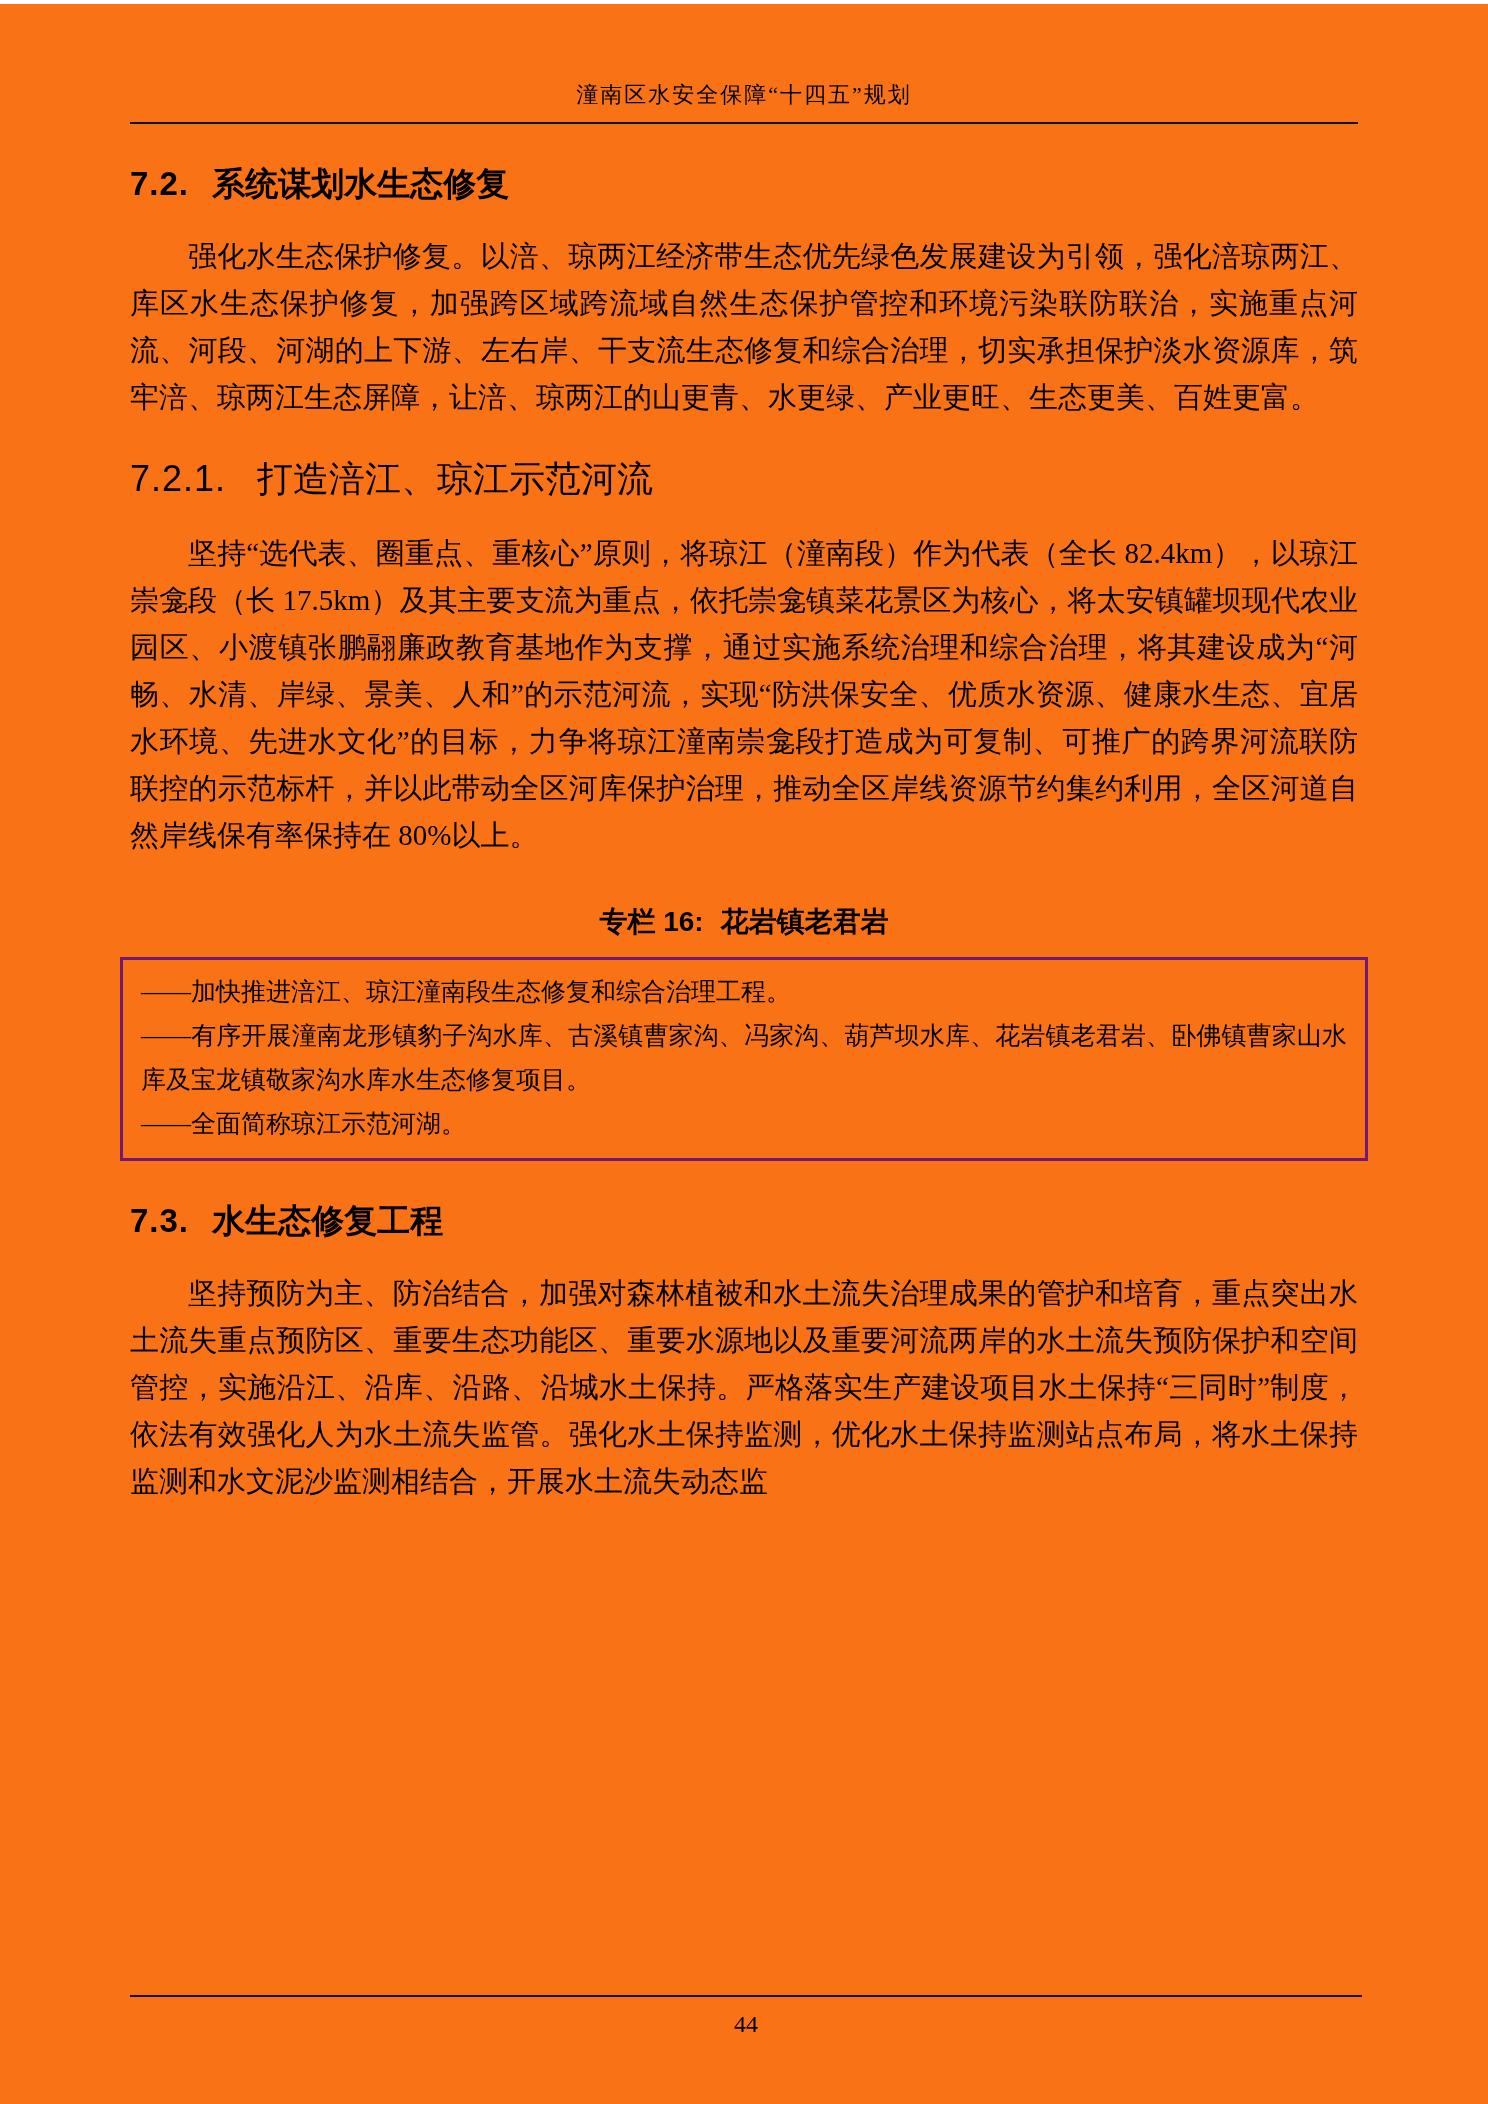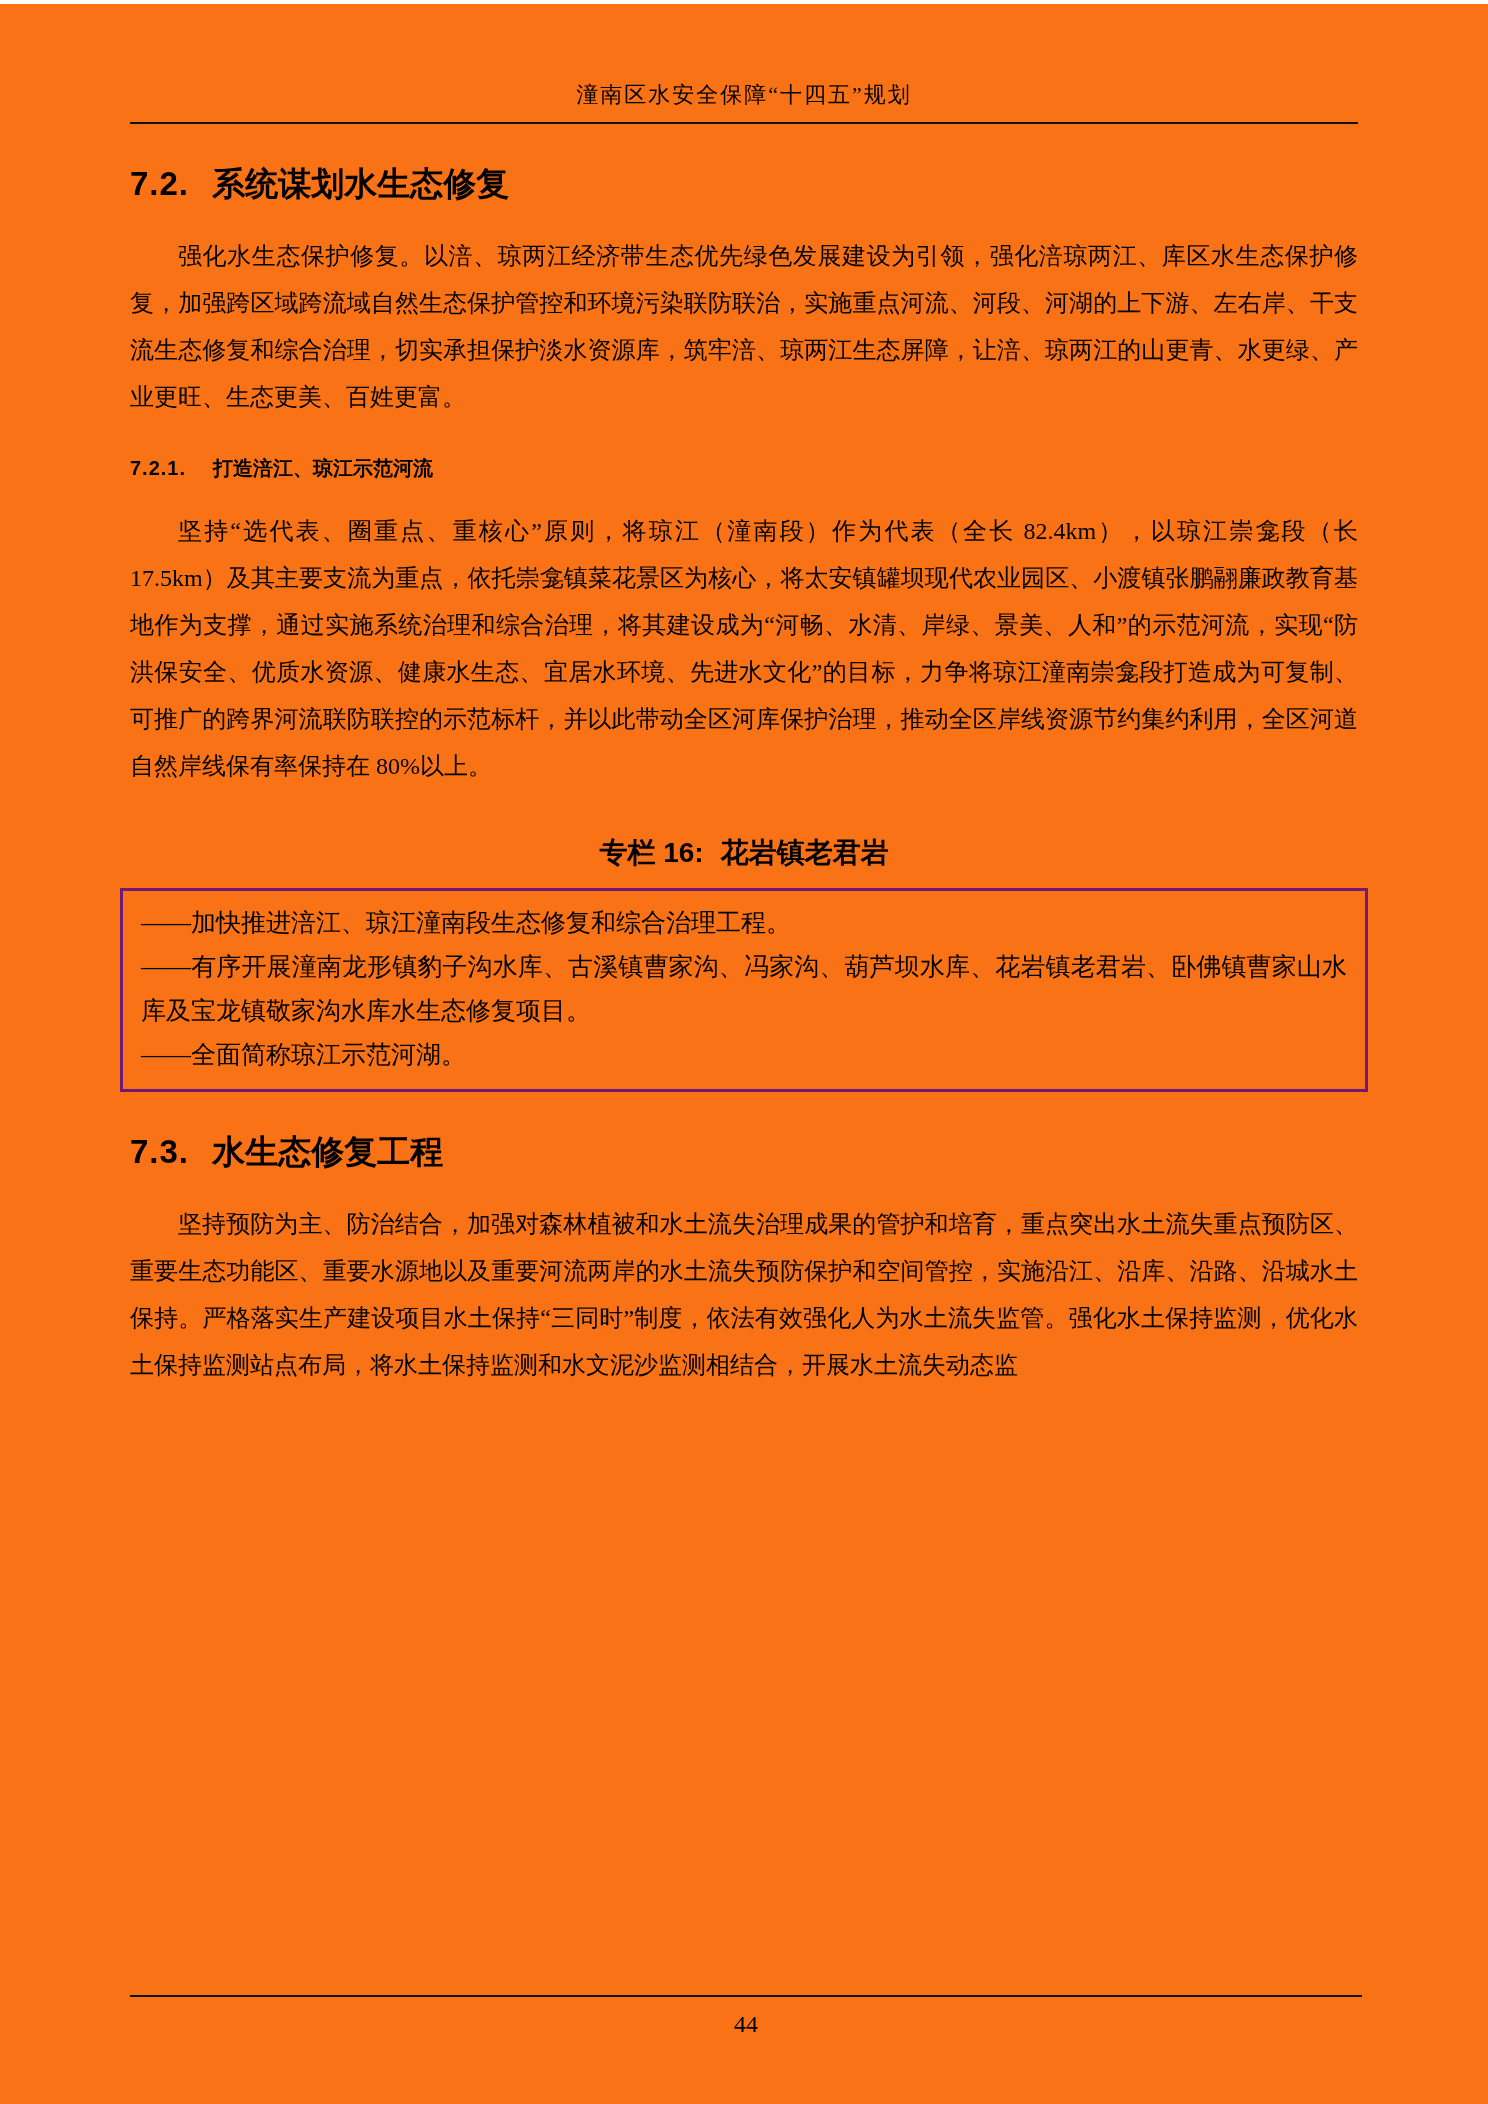--- a/index.html
+++ b/index.html
@@ -27,31 +27,31 @@
   }
   .h-level1 {
     margin-top: 38px;
     font-size: 33px;
     font-weight: 700;
     font-family: "Liberation Sans", "DejaVu Sans", sans-serif;
   }
   .h-level1 .num { margin-right: 14px; letter-spacing: 1px; }
   .h-level2 {
     margin-top: 34px;
-    font-size: 20px;
-    font-weight: 700;
+    font-size: 36px;
+    font-weight: 400;
   }
   .h-level2 .num {
     font-family: "Liberation Sans", "DejaVu Sans", sans-serif;
     margin-right: 22px;
     letter-spacing: 1px;
   }
   .body-para {
     margin-top: 26px;
-    font-size: 24px;
+    font-size: 29px;
     line-height: 47px;
     text-align: justify;
     text-indent: 2em;
   }
   .box-title {
     margin-top: 44px;
     text-align: center;
     font-size: 28px;
     font-weight: 700;
   }

